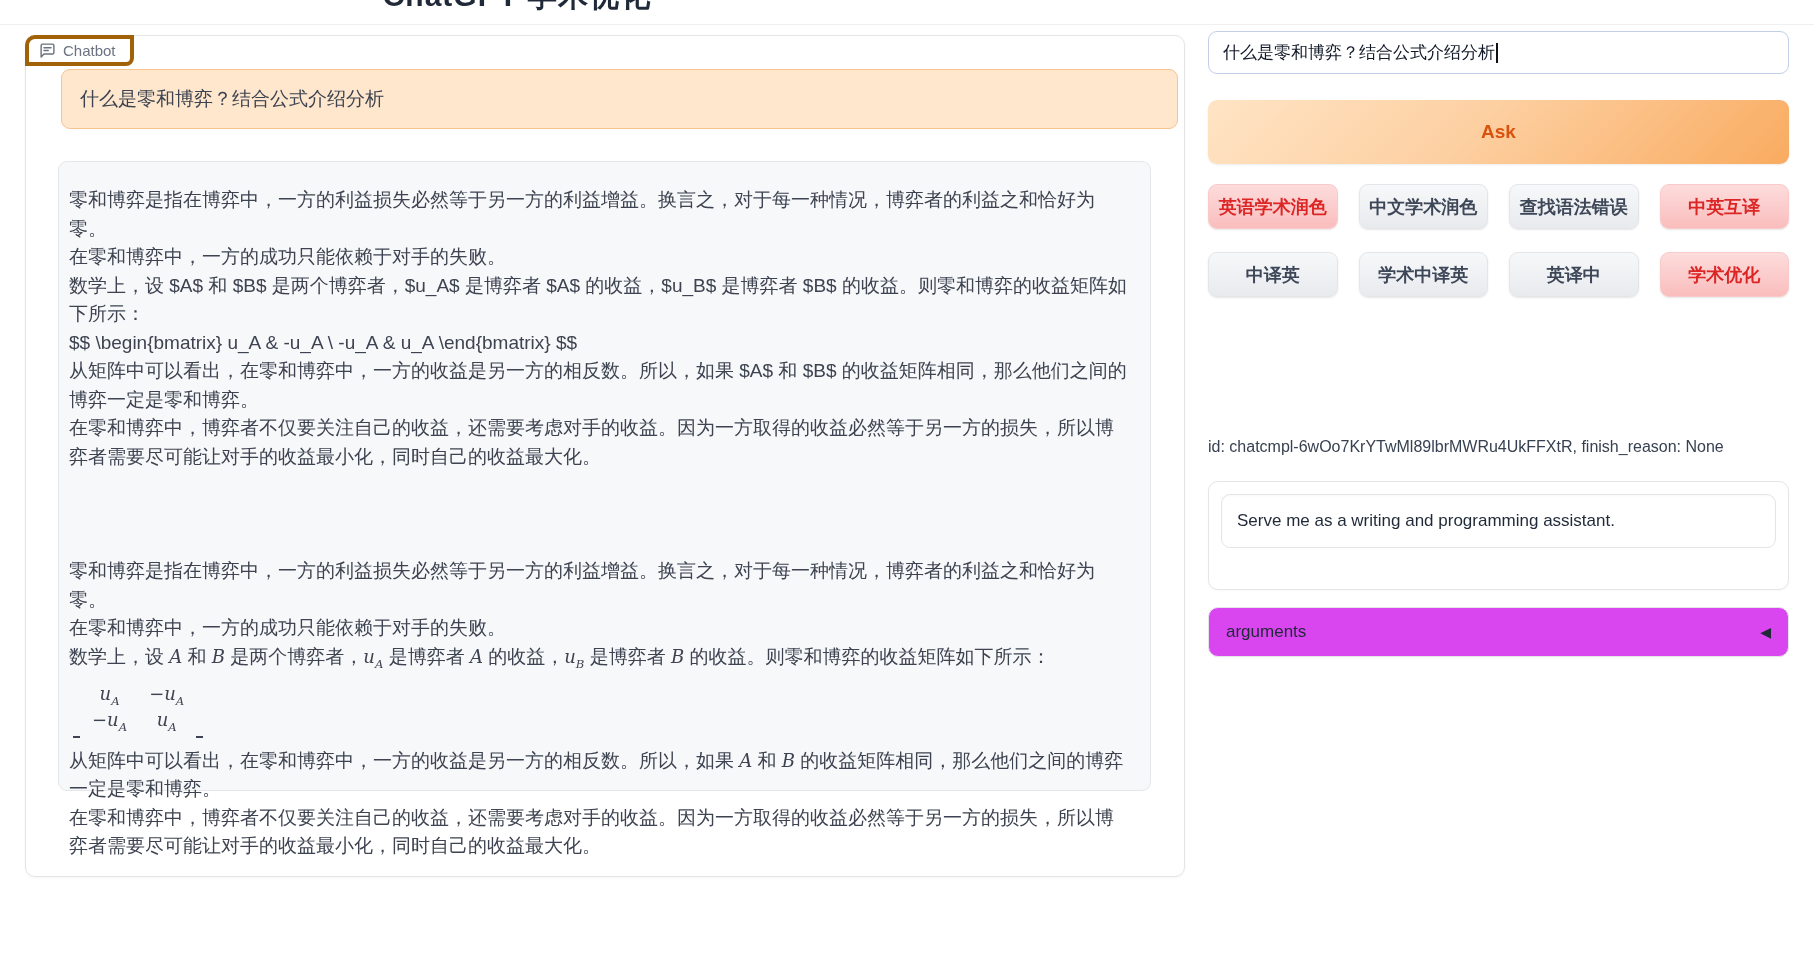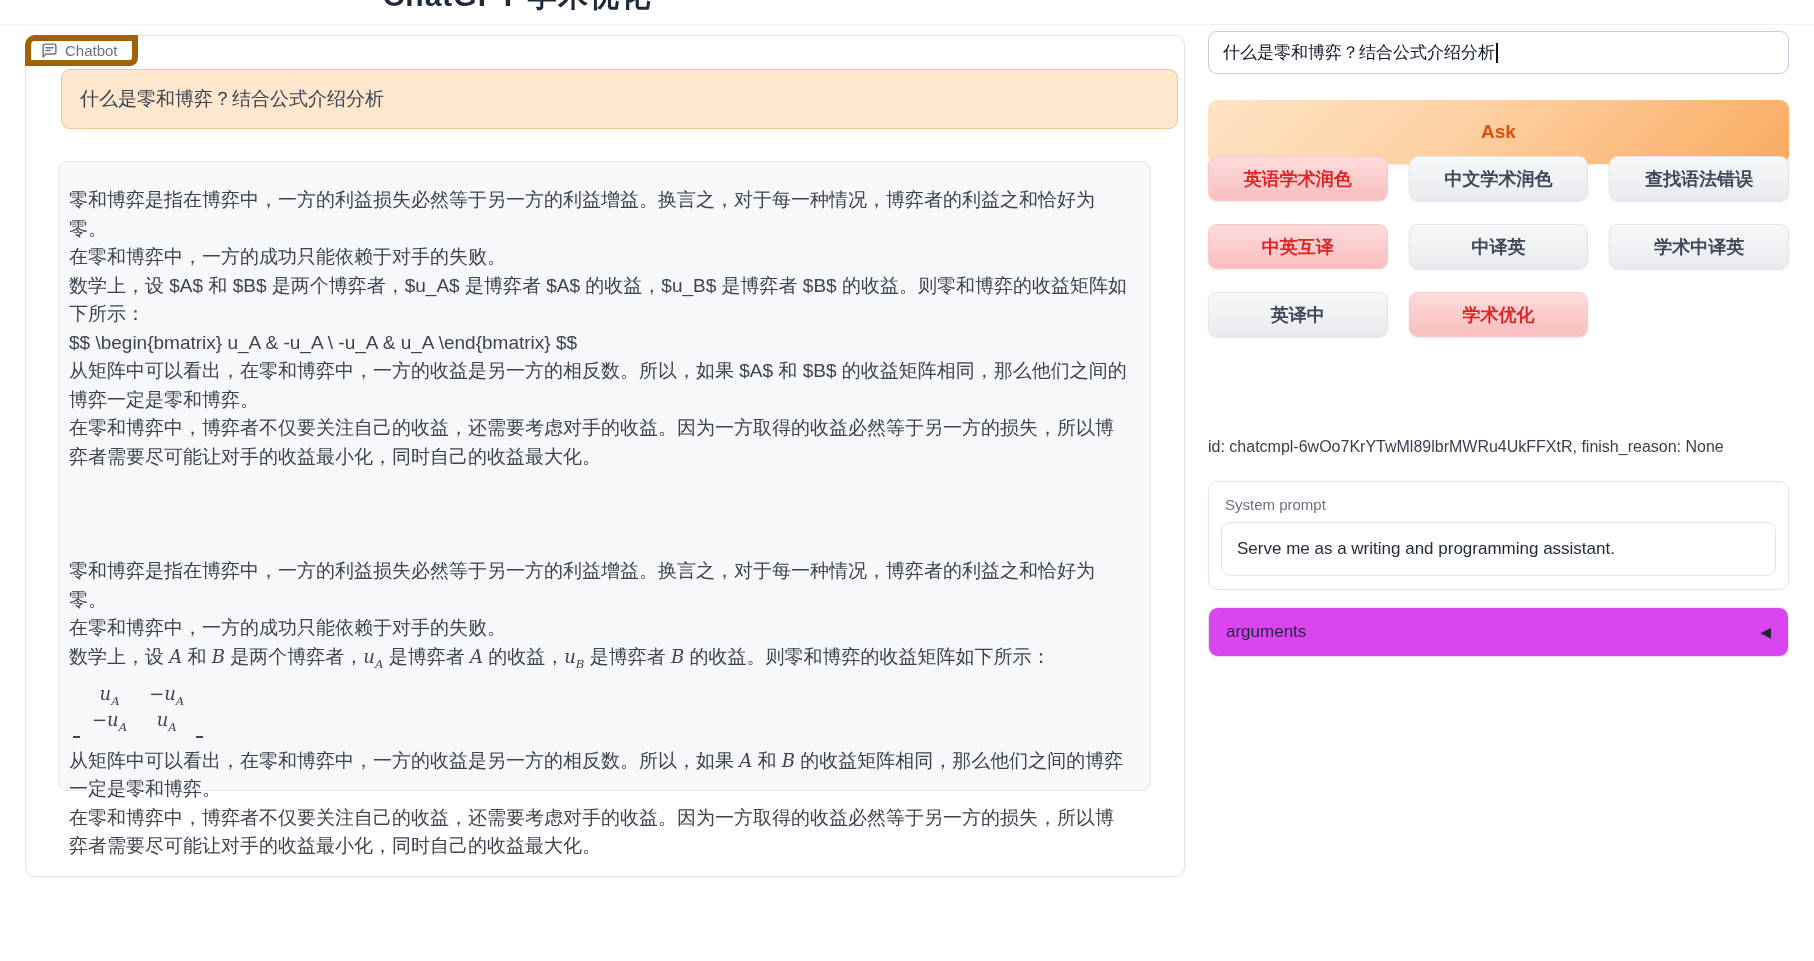--- a/index.html
+++ b/index.html
@@ -12,21 +12,21 @@
             border-bottom:1px solid #f0f0f3; background:#ffffff; }
   .clipped-title { position:absolute; left:0; right:780px; top:-24px; text-align:center;
                    font-size:30px; font-weight:bold; color:#1f2937; letter-spacing:1px; }
 
   
   .chat-panel { position:absolute; left:25px; top:35px; width:1160px; height:842px;
                 background:#ffffff; border:1px solid #e4e5e9; border-radius:10px;
                 box-shadow:0 1px 3px rgba(0,0,0,0.04); }
   .chat-label { position:absolute; left:-1px; top:-1px; height:31px; padding:0 14px 0 10px;
                 display:flex; align-items:center; gap:7px;
-                background:#ffffff; border:6px solid #a16207; border-radius:10px 0 8px 0;
+                background:#ffffff; border:4px solid #a16207; border-radius:10px 0 8px 0;
                 color:#6b7280; font-size:15px; }
   .chat-label svg { display:block; }
 
   .msg { position:absolute; border-radius:9px; font-size:19px; line-height:1.5; color:#3d4350; }
   .msg.user { left:35px; top:33px; width:1117px; height:60px;
               background:#fee7cd; border:1px solid #f5c48f; padding:15px 18px; }
   .msg.bot  { left:32px; top:125px; width:1093px; height:630px;
               background:#f7f8fa; border:1px solid #e5e7eb; padding:24px 20px 24px 10px; }
   .msg p { margin:0; }
   .block-gap { height:86px; }
@@ -49,22 +49,22 @@
   .ask-input { position:absolute; left:0; top:4px; width:581px; height:43px;
                background:#ffffff; border:1.4px solid #c2cfe6; border-radius:9px;
                display:flex; align-items:center; padding:0 14px; font-size:17px; color:#111827; }
   .caret { display:inline-block; width:1.5px; height:20px; background:#111; margin-left:1px; vertical-align:middle; }
 
   .ask-btn { position:absolute; left:0; top:73px; width:581px; height:64px; border:none; cursor:pointer;
              border-radius:9px; background:linear-gradient(135deg,#ffe4c5 0%,#fdd0a2 45%,#f9ab60 100%);
              font-family:inherit; font-size:19px; font-weight:bold; color:#d9520e;
              box-shadow:0 1px 2px rgba(0,0,0,0.08); }
 
-  .btn-grid { position:absolute; left:0; top:129px; width:581px;
-              display:grid; grid-template-columns:1fr 1fr 1fr; column-gap:21px; row-gap:23px; }
+  .btn-grid { position:absolute; left:0; top:157px; width:581px;
+              display:grid; grid-template-columns:1fr 1fr 1fr 1fr; column-gap:21px; row-gap:23px; }
   .fn-btn { height:45px; border:none; cursor:pointer; border-radius:9px;
             font-family:inherit; font-size:18px; font-weight:bold;
             box-shadow:0 1px 2px rgba(0,0,0,0.10); }
   .fn-btn.gray { background:linear-gradient(180deg,#f7f8f9 0%,#e8eaee 100%);
                  color:#3d4758; border:1px solid #e3e5e9; }
   .fn-btn.red  { background:linear-gradient(180deg,#fddcdc 0%,#fabdbd 100%);
                  color:#dc2626; border:1px solid #f8caca; }
 
   .status-line { position:absolute; left:0; top:411px; width:581px;
                  font-size:16px; color:#374151; }
@@ -158,21 +158,20 @@
       <button class="fn-btn red">中英互译</button>
       <button class="fn-btn gray">中译英</button>
       <button class="fn-btn gray">学术中译英</button>
       <button class="fn-btn gray">英译中</button>
       <button class="fn-btn red">学术优化</button>
     </div>
 
     <div class="status-line">id: chatcmpl-6wOo7KrYTwMl89lbrMWRu4UkFFXtR, finish_reason: None</div>
 
     <div class="sys-card">
-      <div class="sys-label">System prompt</div>
       <div class="sys-input">
         <span>Serve me as a writing and programming assistant.</span>
       </div>
     </div>
 
     <div class="accordion">
       <span class="acc-label">arguments</span>
       <span class="tri">◀</span>
     </div>
 

